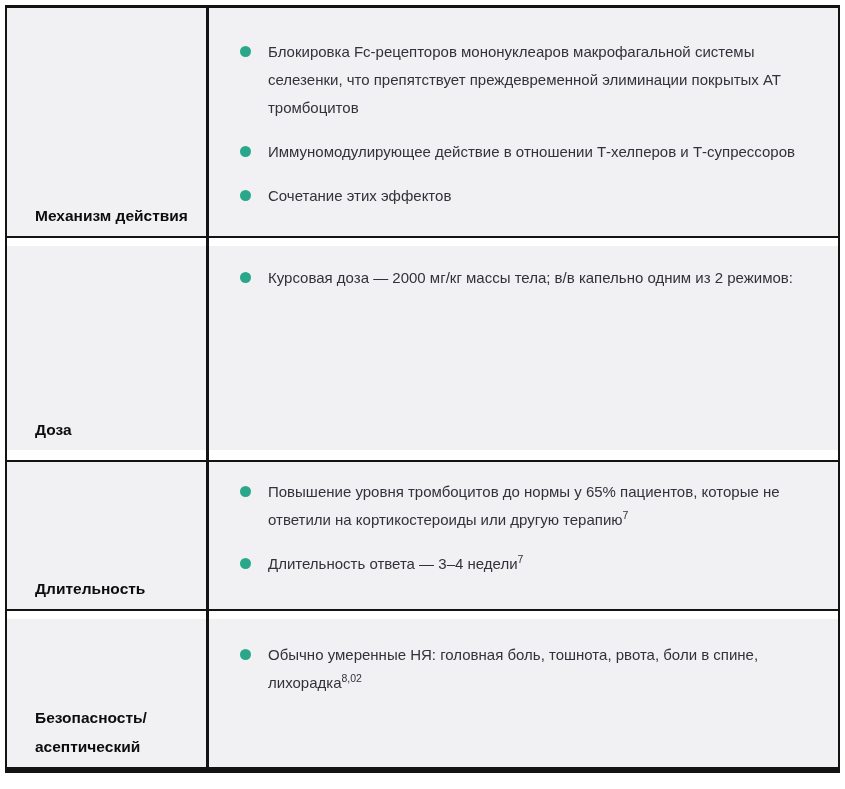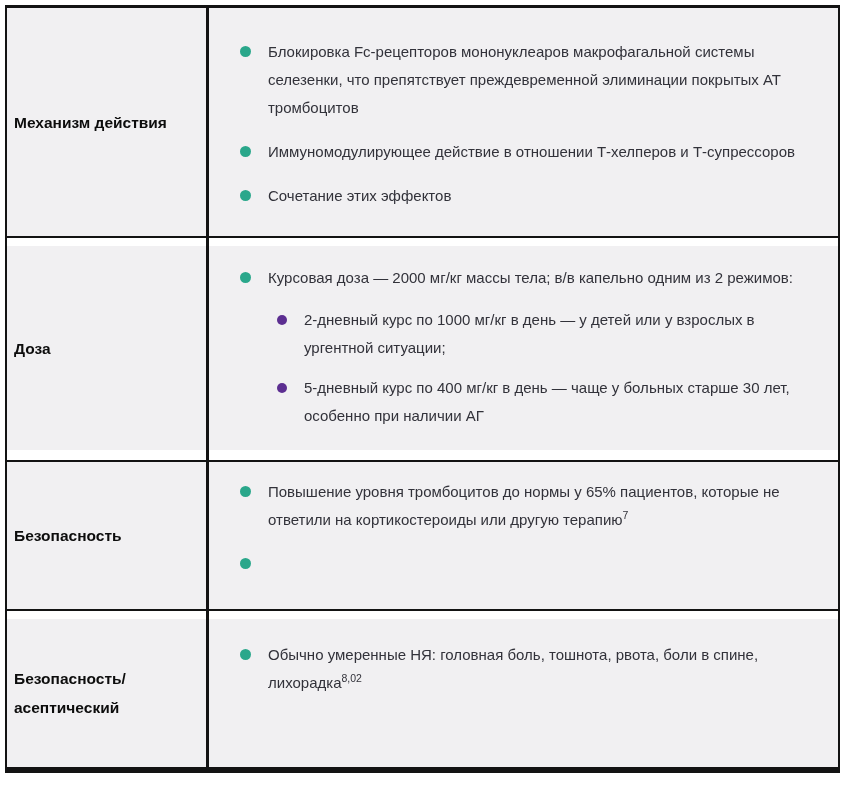--- a/index.html
+++ b/index.html
@@ -47,23 +47,23 @@
   .row.gap-top .row-flex { margin-top: 8px; }
   .row.gap-bottom .row-flex { margin-bottom: 10px; }
   .r1 .row-flex { min-height: 228px; }
   .r2 .row-flex { min-height: 204px; }
   .r3 .row-flex { min-height: 147px; }
   .r4 .row-flex { min-height: 148px; }
 
   .label-cell {
     width: 199px;
     box-sizing: border-box;
-    padding: 6px 12px 6px 7px;
-    display: flex;
-    align-items: center;
+    padding: 6px 12px 6px 28px;
+    display: flex;
+    align-items: flex-end;
     flex: none;
   }
   .label-text {
     font-size: 15.5px;
     font-weight: 700;
     color: #0d0d0d;
     line-height: 29px;
     overflow-wrap: break-word;
     max-width: 168px;
   }
@@ -155,50 +155,41 @@
         <div class="row-flex">
           <div class="label-cell">
             <div class="label-text">Доза</div>
           </div>
           <div class="content-cell">
             <ul class="bullets">
               <li>
                 <span class="dot"></span>
                 <div class="item-body">
                   <span>Курсовая доза — 2000 мг/кг массы тела; в/в капельно одним из 2 режимов:</span>
-                  <ul class="sub-bullets">
-                    <li>
-                      <span class="dot secondary"></span>
-                      <div class="item-body">2-дневный курс по 1000 мг/кг в день — у детей или у взрослых в ургентной ситуации;</div>
-                    </li>
-                    <li>
-                      <span class="dot secondary"></span>
-                      <div class="item-body">5-дневный курс по 400 мг/кг в день — чаще у больных старше 30 лет, особенно при наличии АГ</div>
-                    </li>
-                  </ul>
                 </div>
               </li>
             </ul>
           </div>
         </div>
       </div>
 
       <div class="row r3">
         <div class="row-flex">
           <div class="label-cell">
-            <div class="label-text">Безопасность</div>
+            <div class="label-text">Длительность</div>
           </div>
           <div class="content-cell">
             <ul class="bullets">
               <li>
                 <span class="dot"></span>
                 <div class="item-body"><span>Повышение уровня тромбоцитов до нормы у 65% пациентов, которые не ответили на кортикостероиды или другую терапию</span><sup class="ref">7</sup></div>
               </li>
               <li>
                 <span class="dot"></span>
+                <div class="item-body"><span>Длительность ответа — 3–4 недели</span><sup class="ref">7</sup></div>
               </li>
             </ul>
           </div>
         </div>
       </div>
 
       <div class="row r4 gap-top">
         <div class="row-flex">
           <div class="label-cell">
             <div class="label-text">Безопасность/асептический</div>

